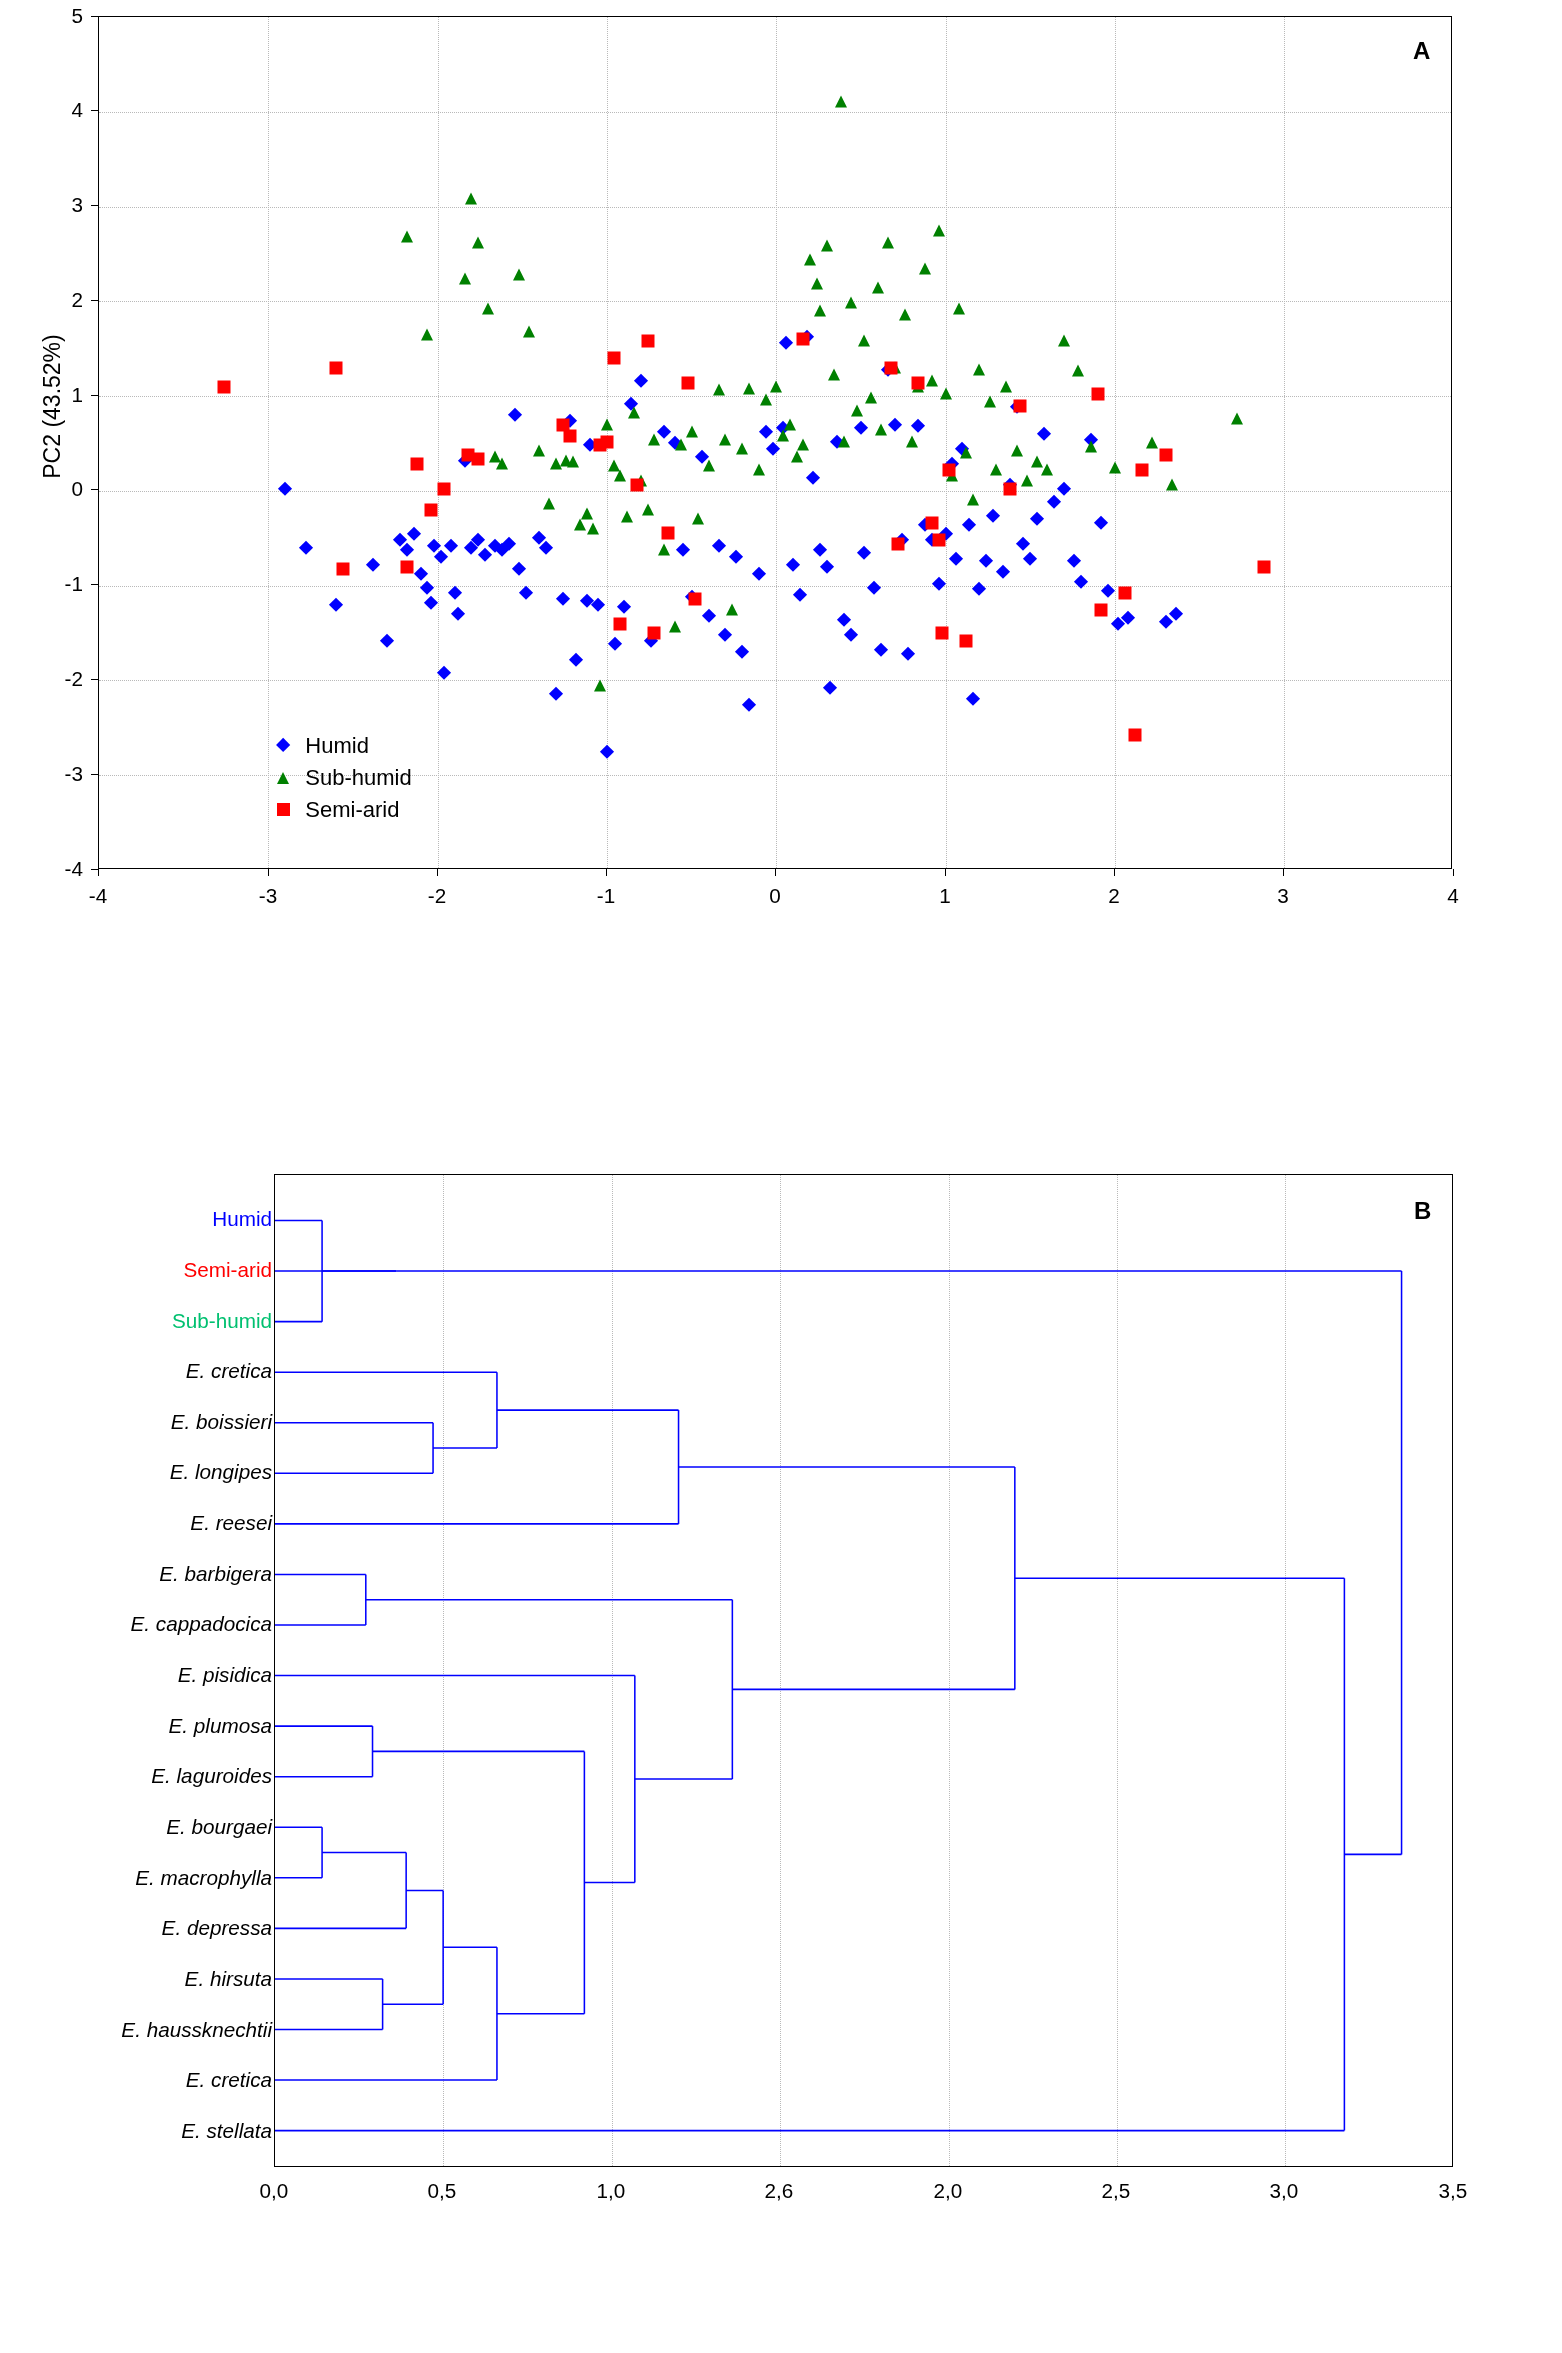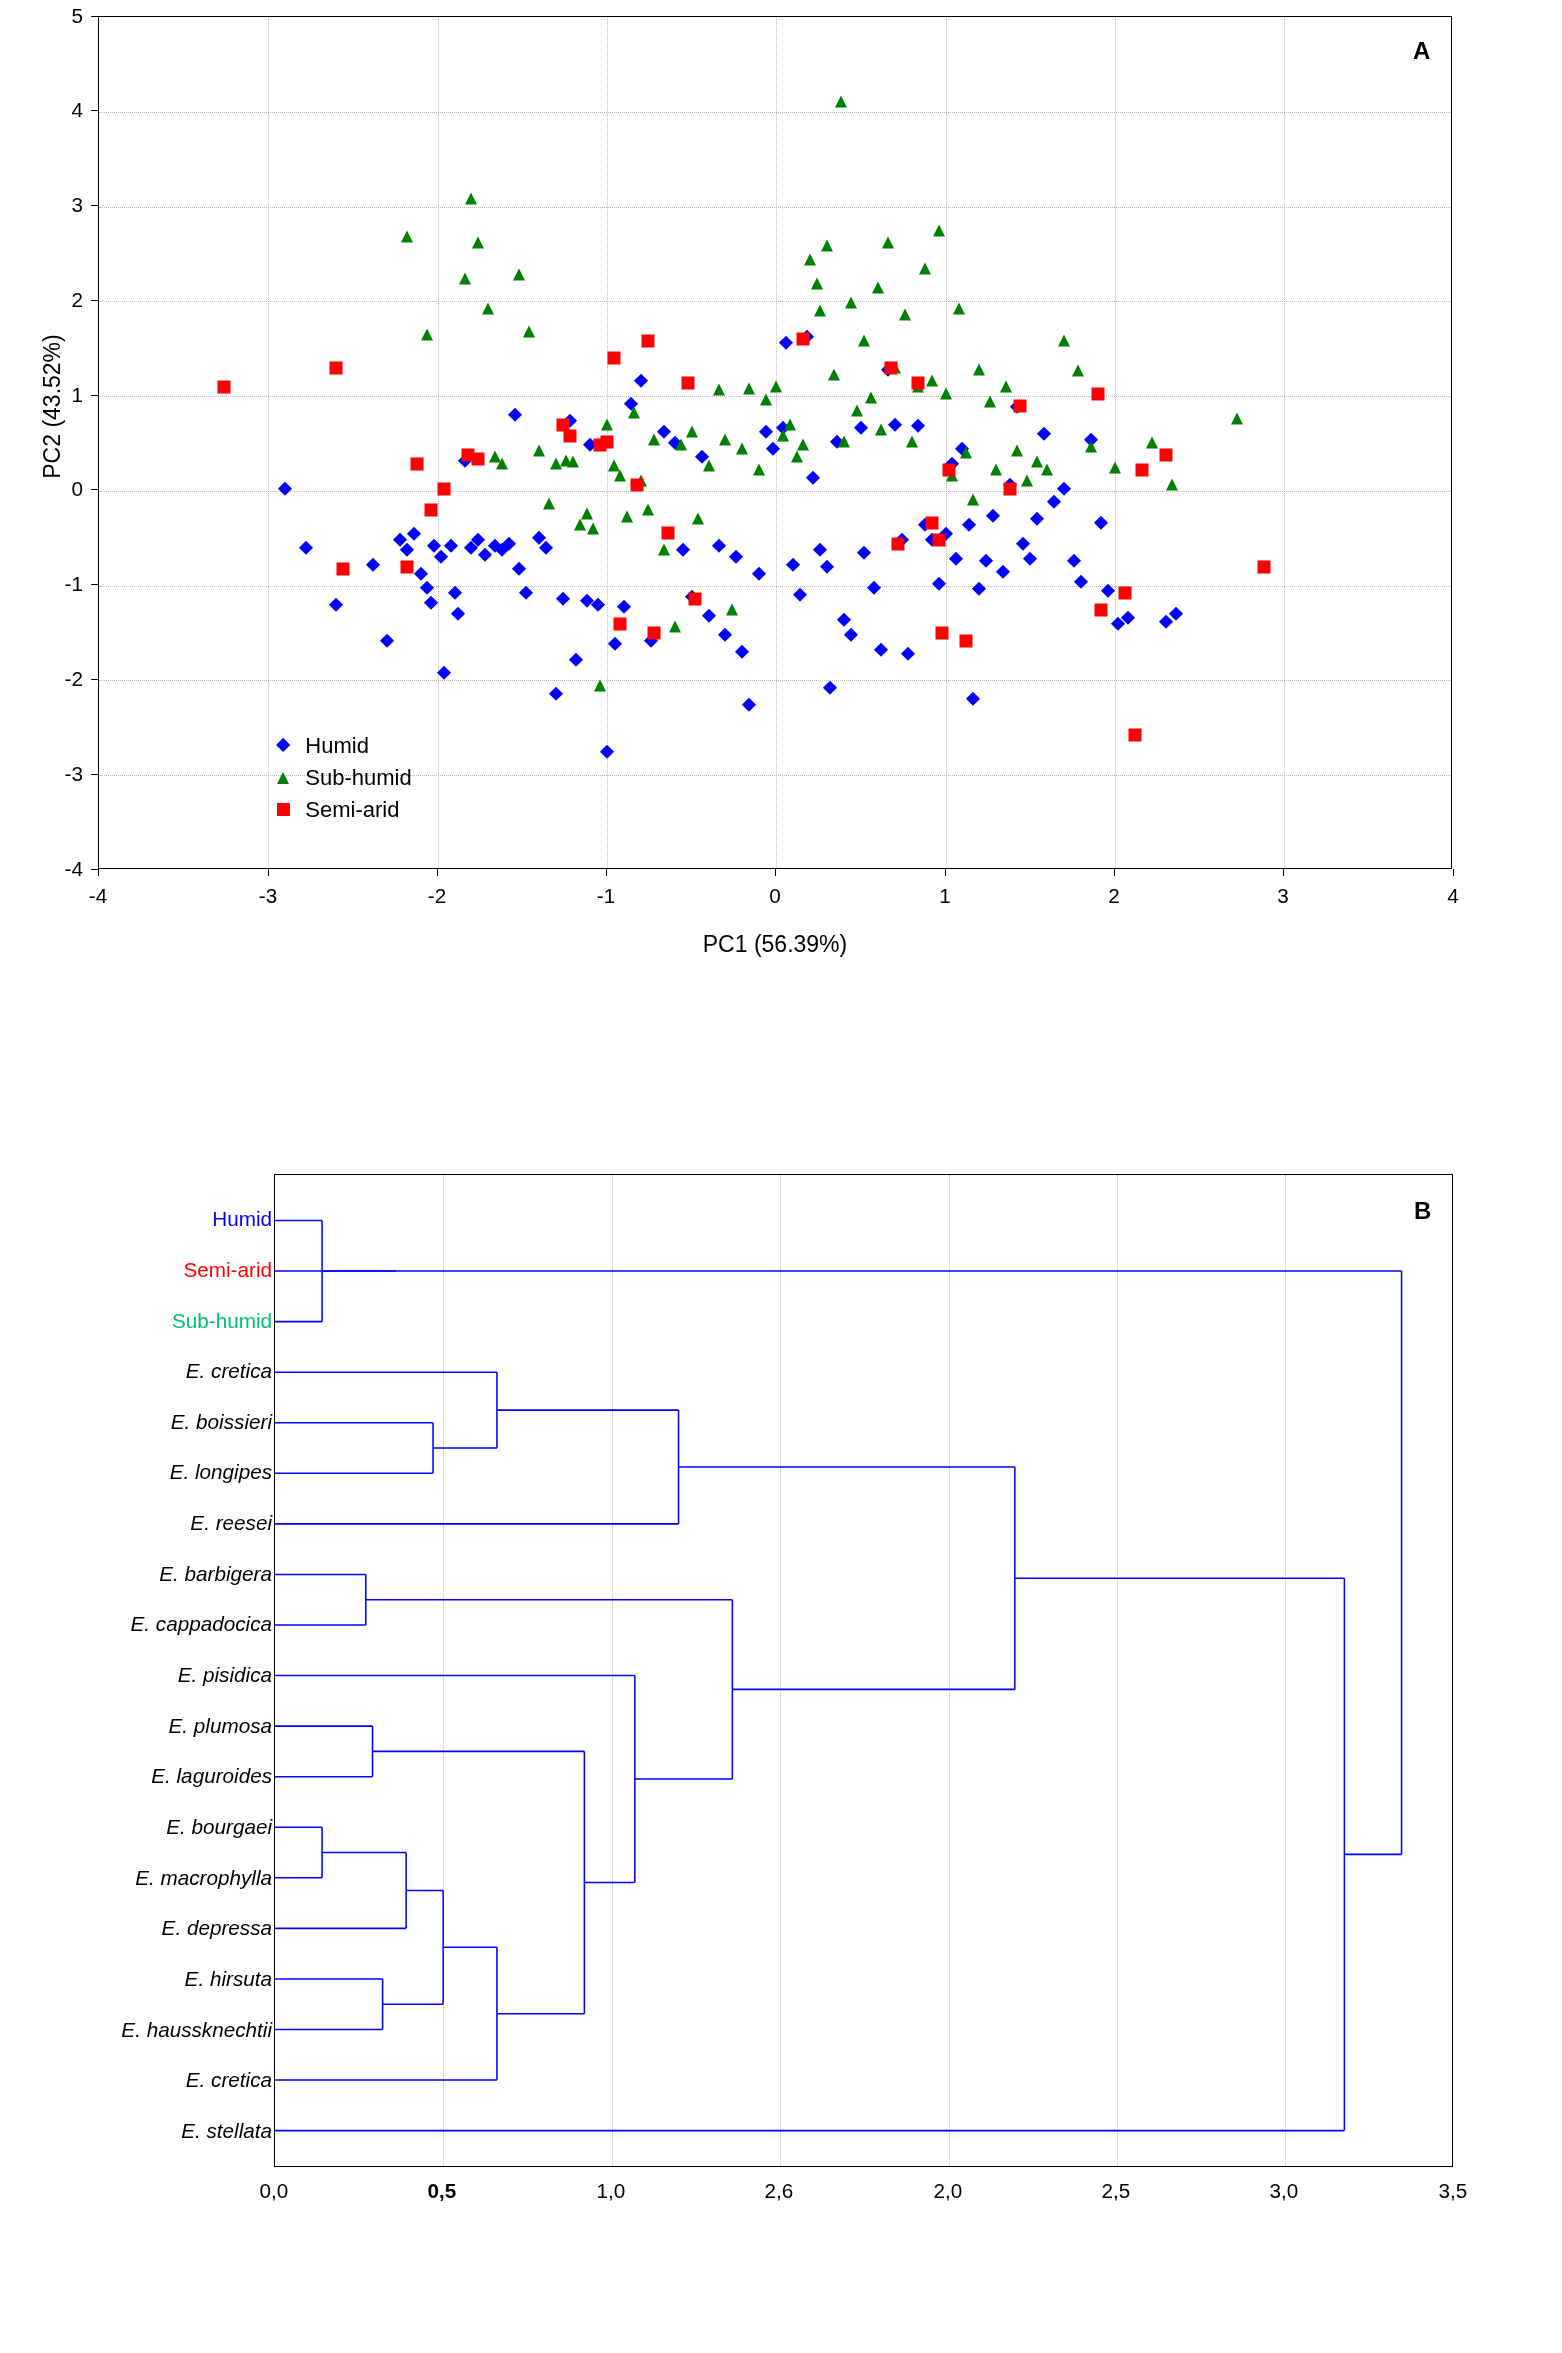--- a/index.html
+++ b/index.html
@@ -786,21 +786,20 @@
           <span class="txt">Sub-humid</span>
         </div>
         <div class="row">
           <span class="sym">
               <span class="s-semi"></span>
             </span>
           <span class="txt">Semi-arid</span>
         </div>
       </div>
     </div>
-    <div id="xlabA">PC1 (56.39%)</div>
   <div class="tickmarkX" style="left: 98px; top: 869px;"></div>
       <div class="tickA xtA" style="left: 98px; top: 884px;">-4</div>
       <div class="tickmarkX" style="left: 268px; top: 869px;"></div>
       <div class="tickA xtA" style="left: 268px; top: 884px;">-3</div>
       <div class="tickmarkX" style="left: 437px; top: 869px;"></div>
       <div class="tickA xtA" style="left: 437px; top: 884px;">-2</div>
       <div class="tickmarkX" style="left: 606px; top: 869px;"></div>
       <div class="tickA xtA" style="left: 606px; top: 884px;">-1</div>
       <div class="tickmarkX" style="left: 775px; top: 869px;"></div>
       <div class="tickA xtA" style="left: 775px; top: 884px;">0</div>
@@ -896,21 +895,21 @@
           <line x1="1433.1428571428573" y1="781.1479591836735" x2="2071.542857142857" y2="781.1479591836735" stroke="#0000ff" stroke-width="3"></line>
           <line x1="0" y1="1851.428571428571" x2="2071.542857142857" y2="1851.428571428571" stroke="#0000ff" stroke-width="3"></line>
           <line x1="2071.542857142857" y1="781.1479591836735" x2="2071.542857142857" y2="1851.428571428571" stroke="#0000ff" stroke-width="3"></line>
           <line x1="234.5142857142857" y1="186.1224489795918" x2="2182.285714285714" y2="186.1224489795918" stroke="#0000ff" stroke-width="3"></line>
           <line x1="2071.542857142857" y1="1316.2882653061224" x2="2182.285714285714" y2="1316.2882653061224" stroke="#0000ff" stroke-width="3"></line>
           <line x1="2182.285714285714" y1="186.1224489795918" x2="2182.285714285714" y2="1316.2882653061224" stroke="#0000ff" stroke-width="3"></line>
         </svg>
       <div id="panelLabelB">B</div>
     </div>
   <div class="tickB" style="left: 274px; top: 1026px;">0,0</div>
-      <div class="tickB" style="left: 442px; top: 1026px; font-weight: bold;">0,5</div>
+      <div class="tickB" style="left: 442px; top: 1026px;">0,5</div>
       <div class="tickB" style="left: 611px; top: 1026px;">1,0</div>
       <div class="tickB" style="left: 779px; top: 1026px;">2,6</div>
       <div class="tickB" style="left: 948px; top: 1026px;">2,0</div>
       <div class="tickB" style="left: 1116px; top: 1026px;">2,5</div>
       <div class="tickB" style="left: 1284px; top: 1026px;">3,0</div>
       <div class="tickB" style="left: 1453px; top: 1026px;">3,5</div>
       <div class="leafLabel plain" style="top: 66px; color: rgb(0, 0, 255);">Humid</div>
       <div class="leafLabel plain" style="top: 117px; color: rgb(255, 0, 0);">Semi-arid</div>
       <div class="leafLabel plain" style="top: 168px; color: rgb(0, 192, 112);">Sub-humid</div>
       <div class="leafLabel" style="top: 218px; color: rgb(0, 0, 0);">E. cretica</div>

